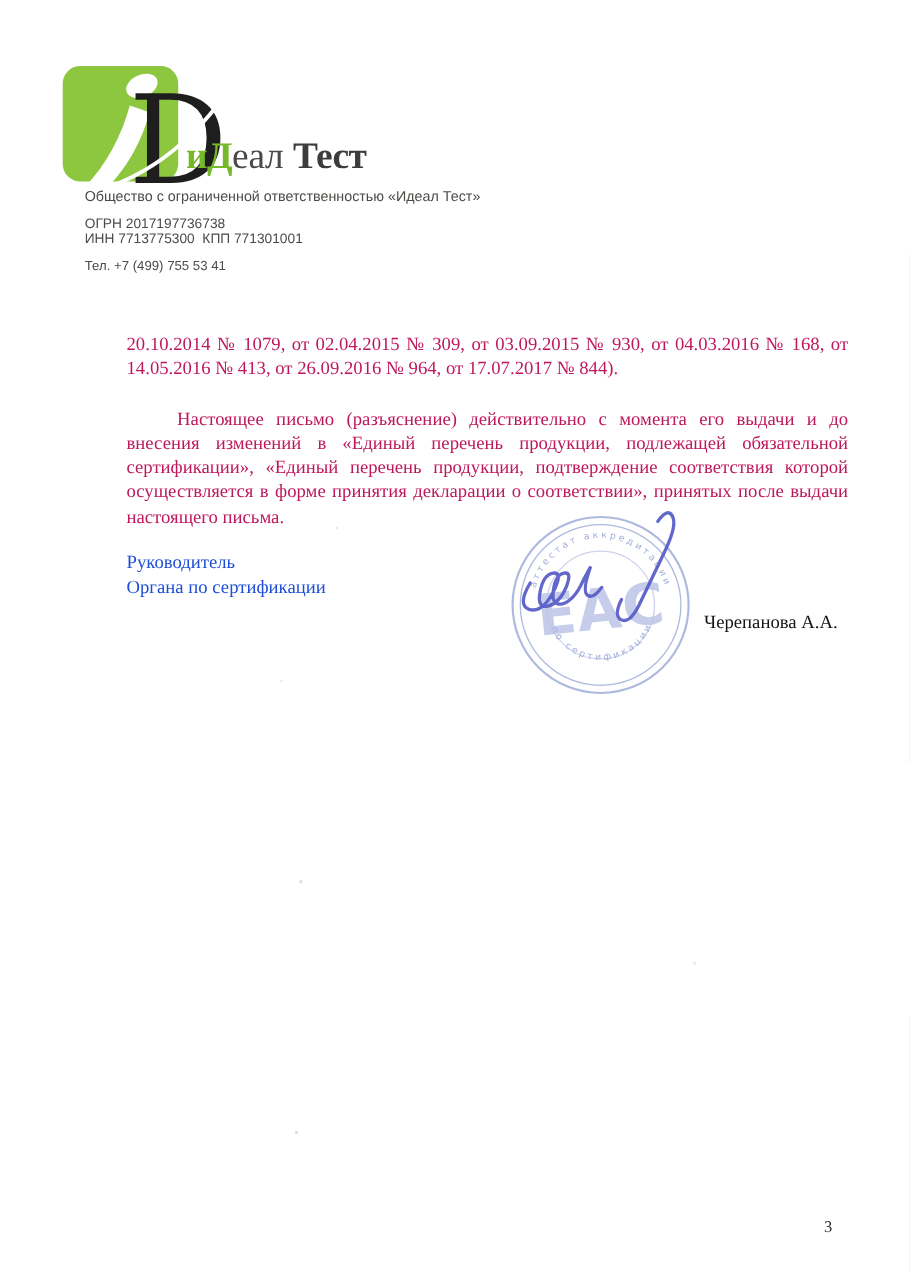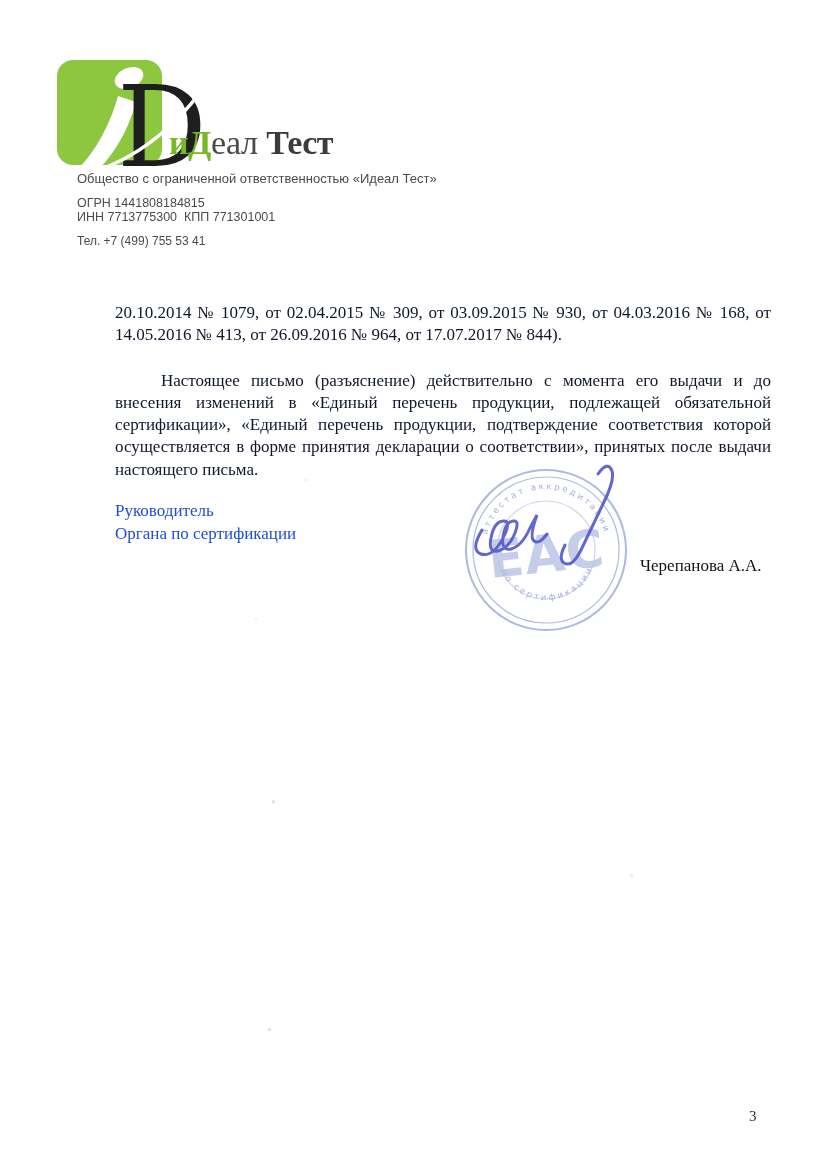--- a/index.html
+++ b/index.html
@@ -31,21 +31,21 @@
     margin-left:20px;
   }
   .co-line{font-size:13px;line-height:15.5px;}
   .reg-block{margin-top:9px;font-size:12.5px;line-height:14.8px;}
   .phone-line{margin-top:9px;font-size:12px;}
   .pre{white-space:pre-wrap;}
   
   .body-text{
     position:absolute;left:115px;top:302px;width:656px;
     font-size:17px;line-height:22.3px;
-    text-align:justify;color:#0f172a;
+    text-align:justify;color:#be185d;
   }
   .body-text p{margin:0;}
   .para2{margin-top:23px !important;text-indent:46px;}
   
   .sig-role{
     position:absolute;left:115px;top:500px;
     font-size:17px;line-height:22.5px;color:#1d4ed8;
   }
   .sig-name{
     position:absolute;left:640px;top:556px;
@@ -82,21 +82,21 @@
       <path d="M 4,122 C 58,114 108,86 150,28" stroke="#ffffff" stroke-width="3.5" fill="none"></path>
     </svg>
     <div class="wordmark">
       <span class="wm-green">иД</span><span class="wm-reg">еал</span><span class="wm-bold">Тест</span>
     </div>
   </div>
 
   <div class="company">
     <div class="co-line">Общество с ограниченной ответственностью «Идеал Тест»</div>
     <div class="reg-block">
-      <div>ОГРН 1441808184815</div>
+      <div>ОГРН 2017197736738</div>
       <div class="pre">ИНН 7713775300  КПП 771301001</div>
     </div>
     <div class="phone-line">Тел. +7 (499) 755 53 41</div>
   </div>
 
   <div class="body-text">
     <p>20.10.2014 № 1079, от 02.04.2015 № 309, от 03.09.2015 № 930, от 04.03.2016 № 168, от 14.05.2016 № 413, от 26.09.2016 № 964, от 17.07.2017 № 844).</p>
     <p class="para2">Настоящее письмо (разъяснение) действительно с момента его выдачи и до внесения изменений в «Единый перечень продукции, подлежащей обязательной сертификации», «Единый перечень продукции, подтверждение соответствия которой осуществляется в форме принятия декларации о соответствии», принятых после выдачи настоящего письма.</p>
   </div>
 

